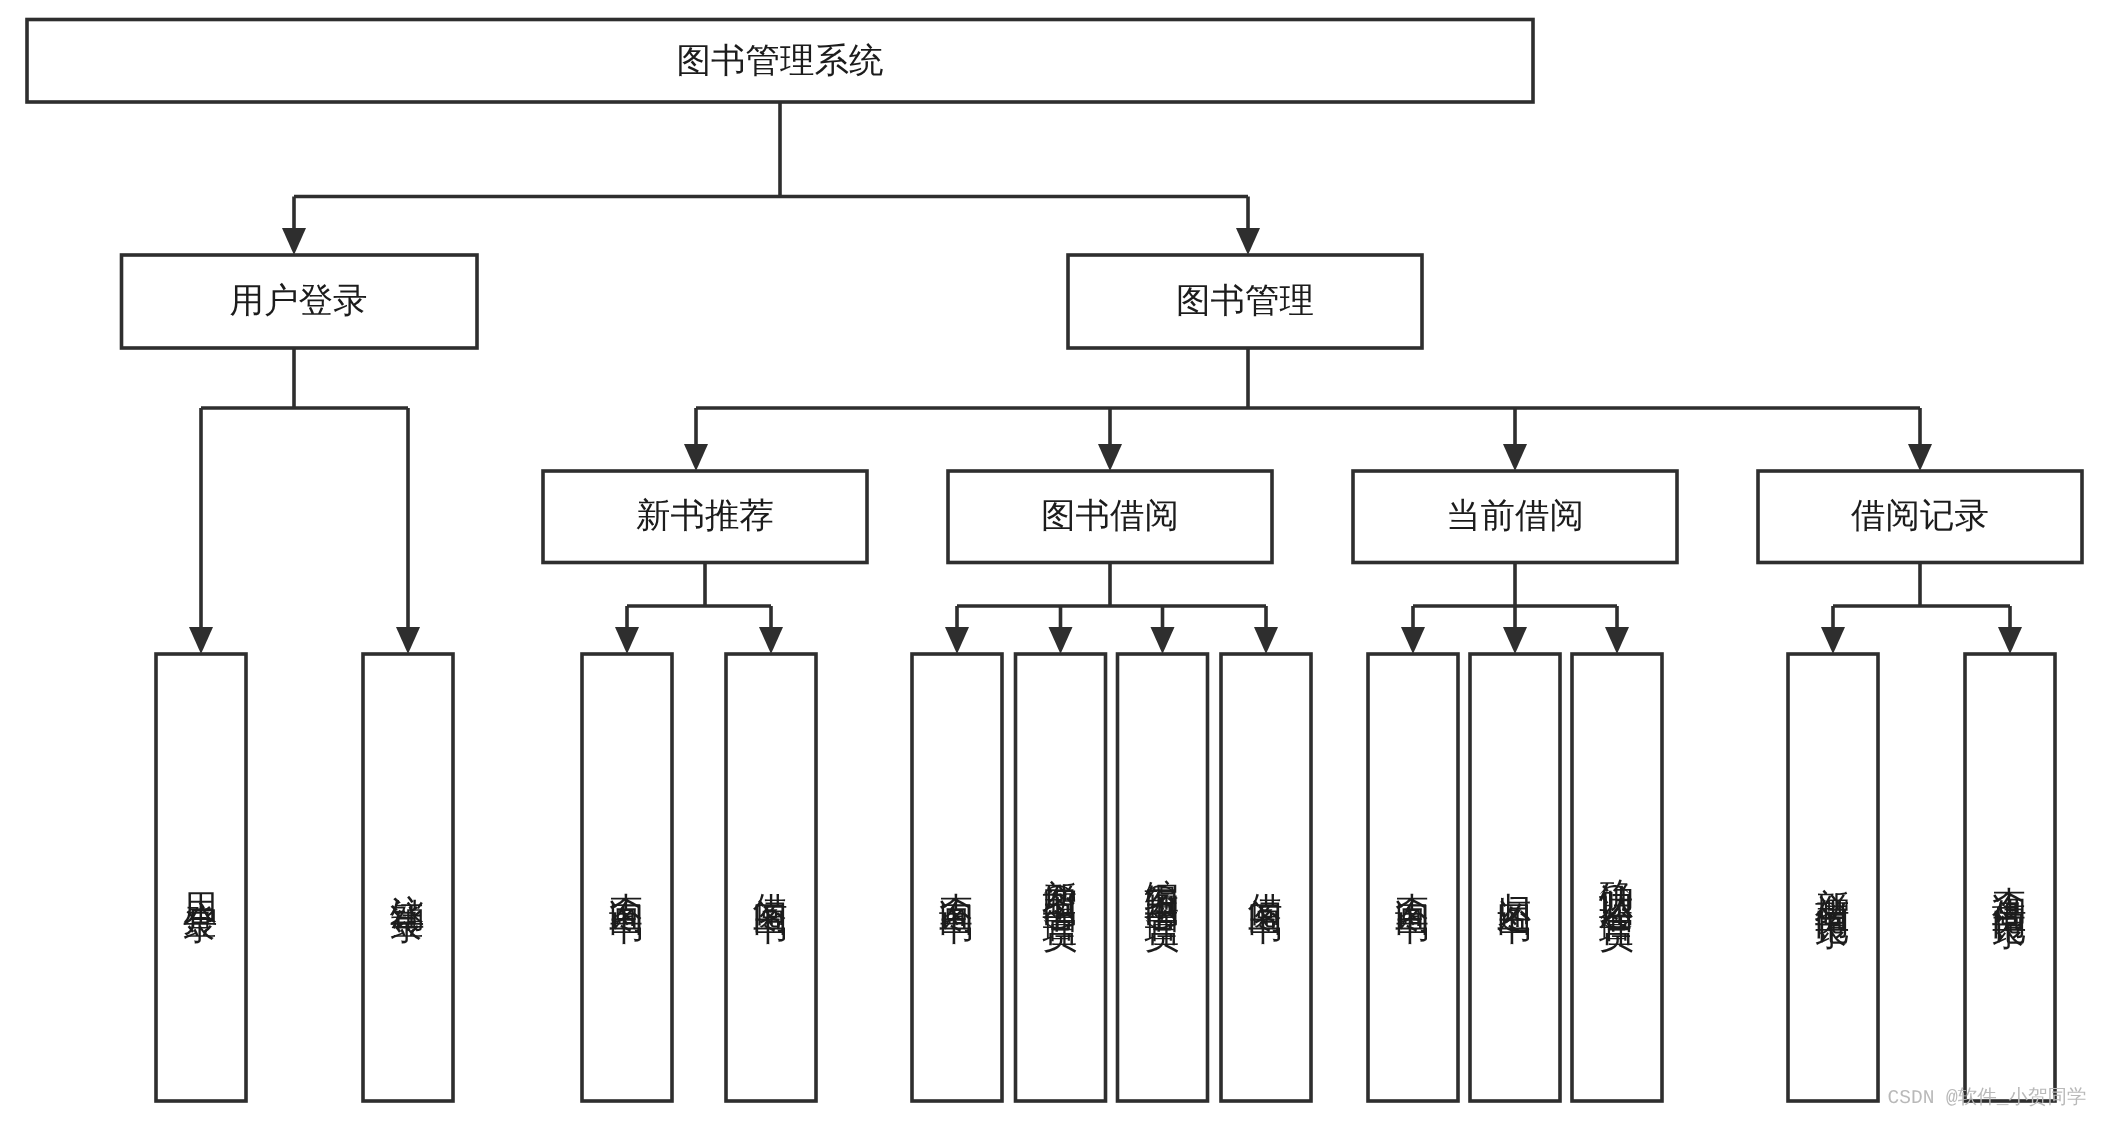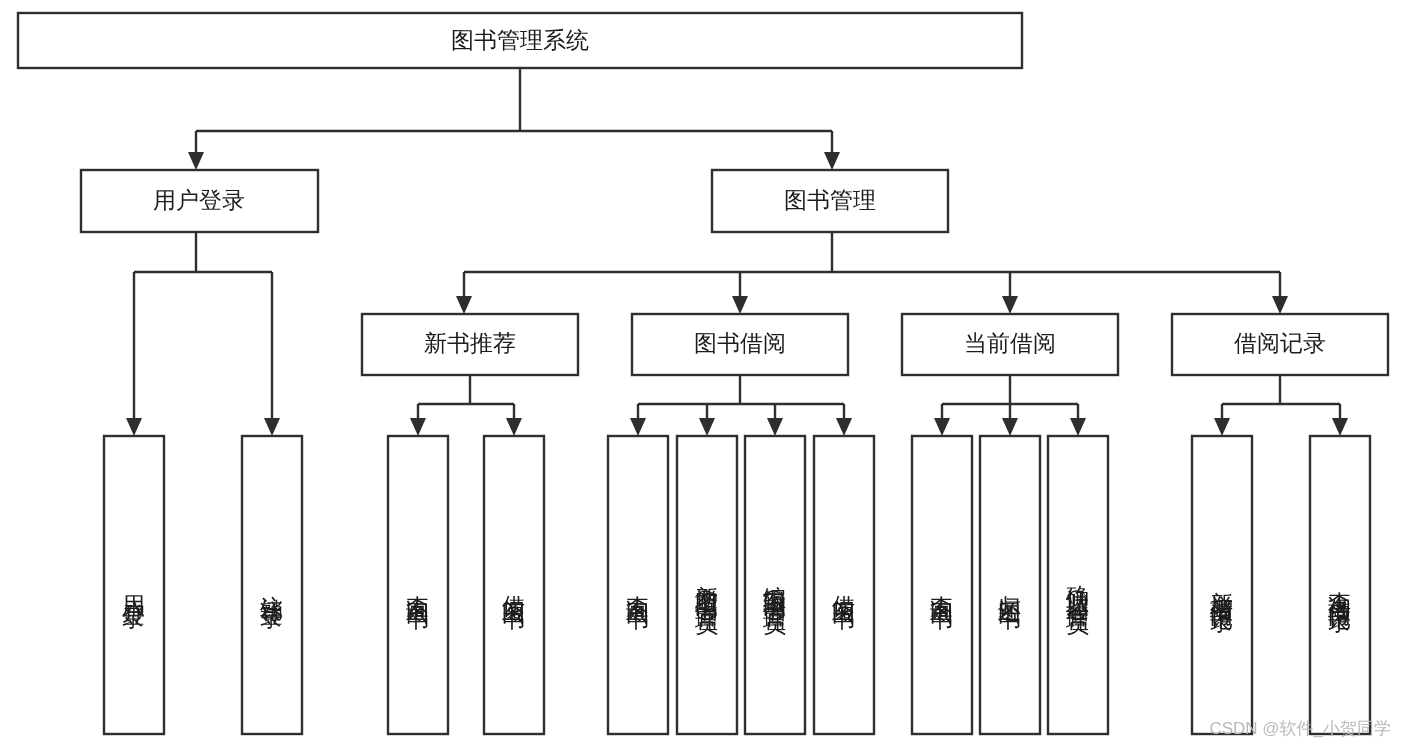--- a/index.html
+++ b/index.html
@@ -54,22 +54,22 @@
     fill: #1c1c1c;
     writing-mode: vertical-rl;
     text-orientation: upright;
     text-anchor: middle;
     letter-spacing: 4px;
   }
   .watermark {
     position: absolute;
     right: 14px;
     bottom: 4px;
-    font-family: Liberation Sans, sans-serif;
-    font-size: 17px;
+    font-family: Liberation Mono, monospace;
+    font-size: 13px;
     color: #b9b9b9;
     white-space: nowrap;
     pointer-events: none;
   }
 </style>
 </head>
 <body>
 
 <div id="diagram-root">
 

